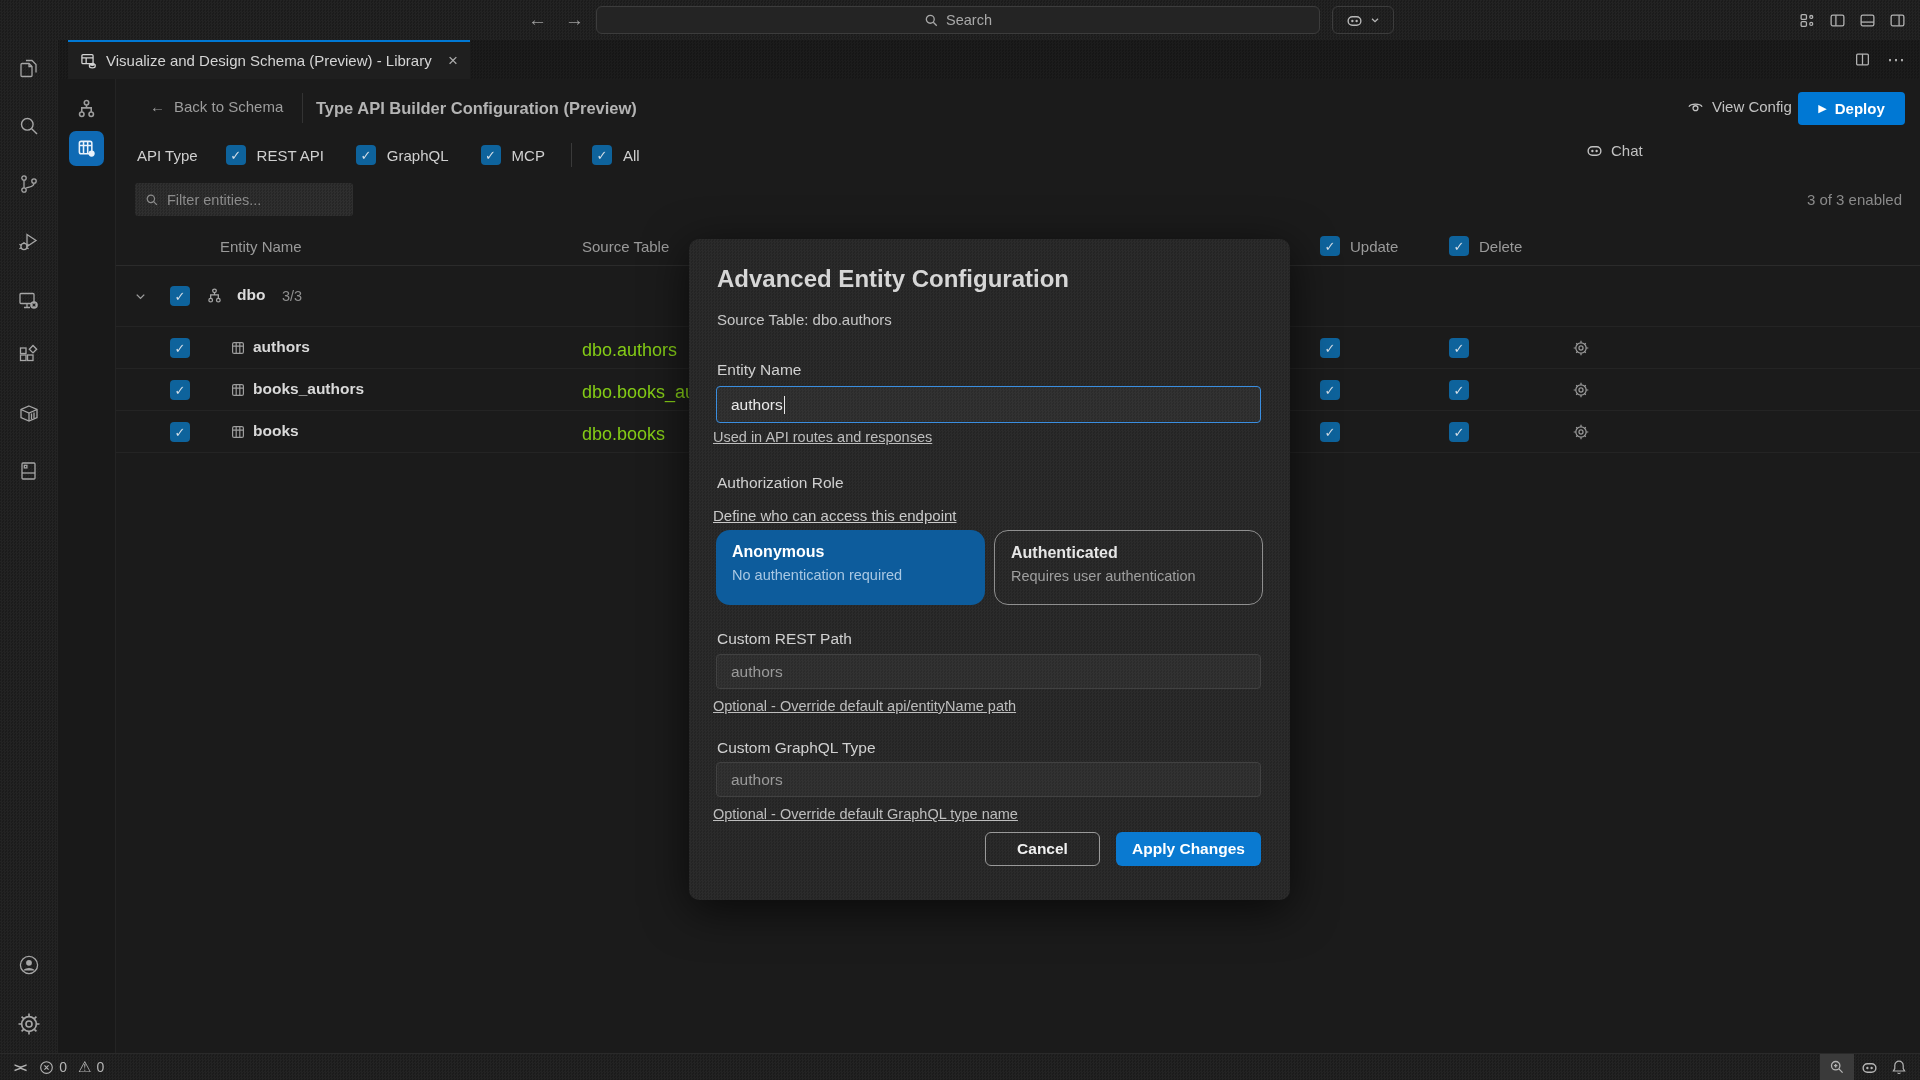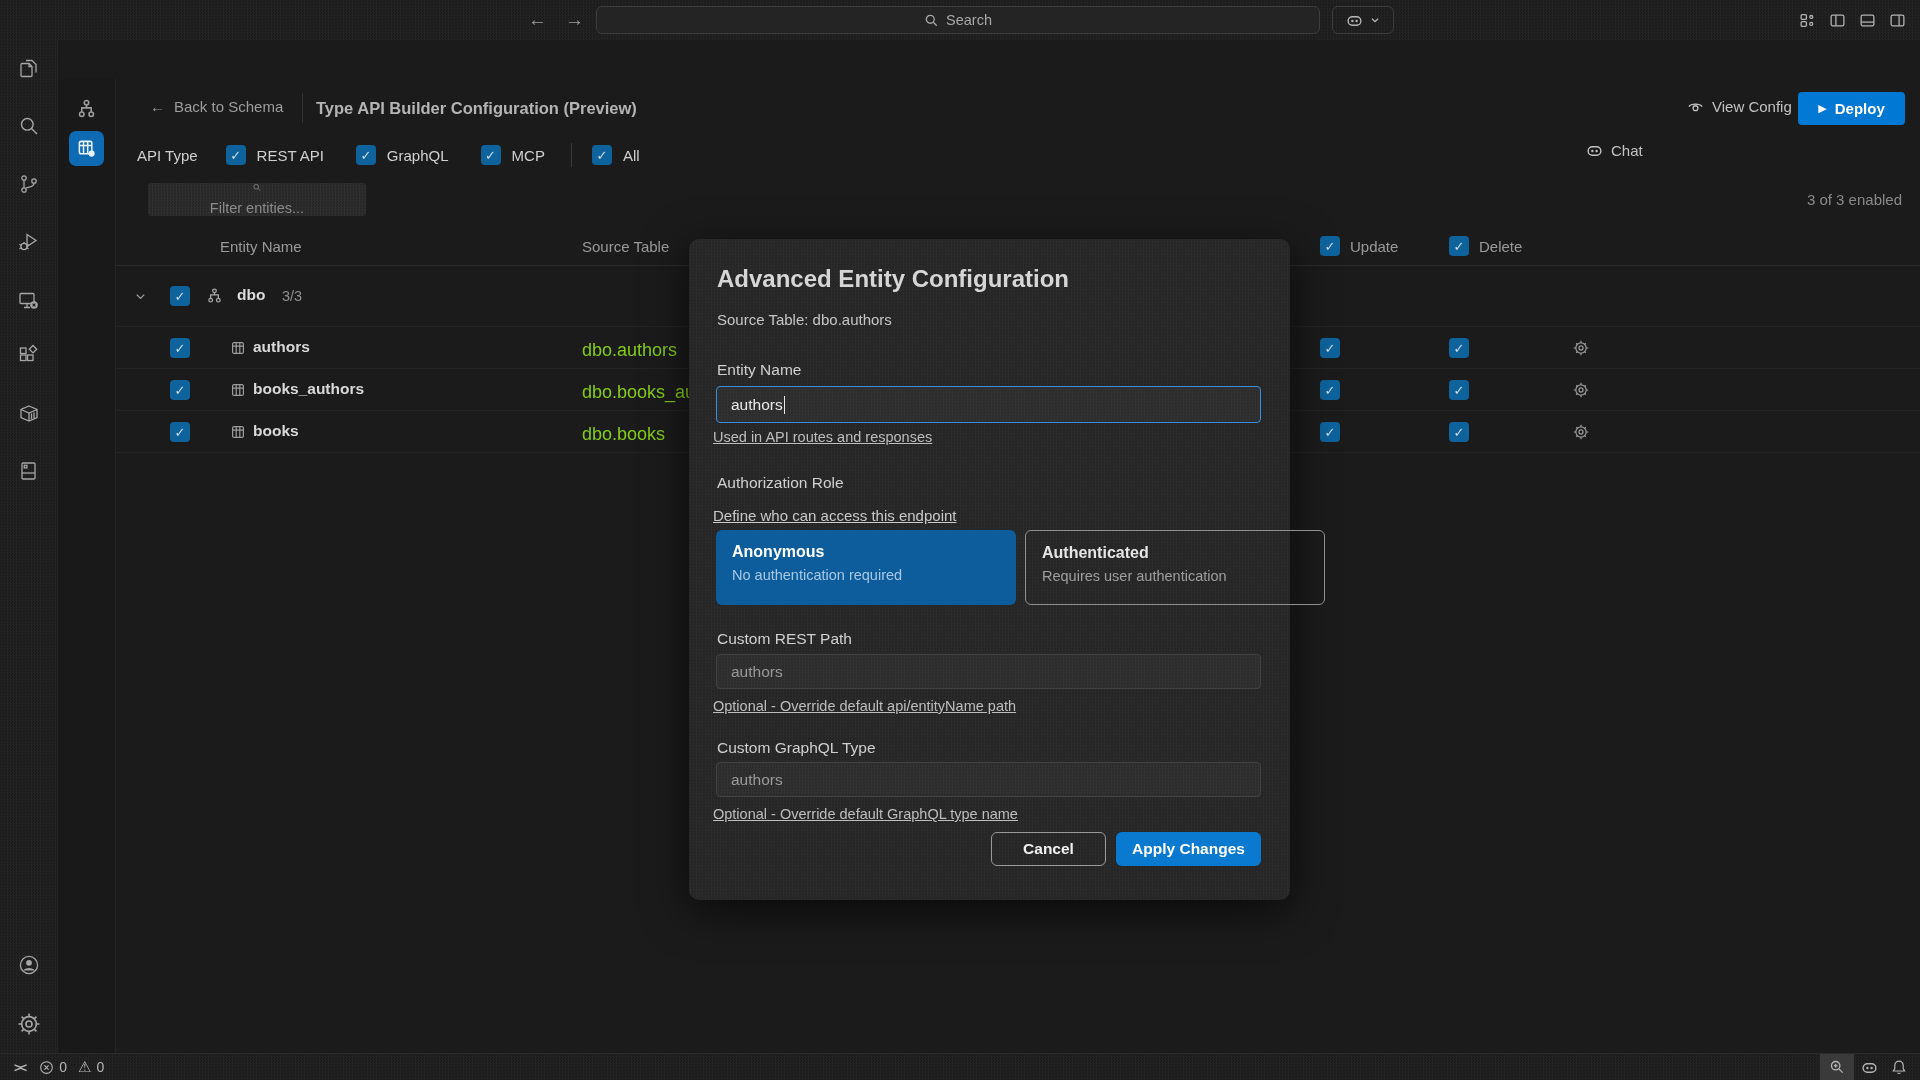--- a/index.html
+++ b/index.html
@@ -55,23 +55,23 @@
   .deploy-btn .play { font-size:11px; }
 
   .api-row { position:absolute; left:21px; top:64px; display:flex; align-items:center; font-size:15px; color:#d0d0d0; }
   .api-row .grp-label { margin-right:28px; color:#cfcfcf; }
   .cb { width:20px; height:20px; border-radius:4px; background:#0e639c; display:flex; align-items:center; justify-content:center;
     color:#d3dde6; font-size:13px; font-weight:700; flex:0 0 auto; }
   .api-item { display:flex; align-items:center; gap:11px; margin-right:32px; }
   .vbar { width:1px; height:24px; background:#3a3a3a; margin:0 20px 0 -6px; }
 
   .filter-row { position:absolute; left:19px; top:104px; right:18px; height:34px; }
-  .filter-input { position:absolute; left:13px; top:0; width:218px; height:33px; border-radius:3px; background-color:#282828;
+  .filter-input { position:absolute; left:0; top:0; width:218px; height:33px; border-radius:3px; background-color:#282828;
     background-image:repeating-conic-gradient(rgba(255,255,255,0.03) 0% 25%, rgba(0,0,0,0.05) 0% 50%); background-size:3px 3px;
-    display:flex; align-items:center; gap:8px; padding:0 10px; color:#8b8b8b; font-size:14.5px;flex-direction:column; }
+    display:flex; align-items:center; gap:8px; padding:0 10px; color:#8b8b8b; font-size:14.5px; }
   .summary { position:absolute; right:0; top:8px; color:#8a8a8a; font-size:15px; }
 
   .table { position:absolute; left:0; top:154px; right:0; }
   .thead { position:relative; height:33px; border-bottom:1px solid #2b2b2b; color:#9a9a9a; font-size:15px; }
   .thead .h-entity { position:absolute; left:104px; top:5px; }
   .thead .h-source { position:absolute; left:466px; top:5px; }
   .thead .cb { position:absolute; top:3px; }
   .thead .h-update { position:absolute; left:1234px; top:5px; }
   .thead .h-delete { position:absolute; left:1363px; top:5px; }
 
@@ -98,28 +98,28 @@
   .modal h1 { position:absolute; left:28px; top:26px; font-size:24px; font-weight:700; color:#d6d6d6; }
   .m-sub { position:absolute; left:28px; top:72px; font-size:15px; color:#c6c6c6; }
   .m-label { position:absolute; left:28px; font-size:15.5px; color:#d0d0d0; }
   .m-help { position:absolute; left:24px; font-size:14.5px; color:#bdbdbd;text-decoration:underline; }
   .inp { position:absolute; left:27px; width:545px; height:35px; border-radius:4px; background-color:#2d2d2d;
     background-image:repeating-conic-gradient(rgba(255,255,255,0.025) 0% 25%, rgba(0,0,0,0.05) 0% 50%); background-size:3px 3px;
     border:1px solid #414141; display:flex; align-items:center; padding:0 14px; font-size:15.5px; color:#9a9a9a; }
   .inp.focus { border:1.5px solid #3a8ee0; height:37px; color:#e8e8e8; }
   .caret { display:inline-block; width:1.5px; height:18px; background:#e8e8e8; margin-left:1px; vertical-align:-3px; }
   .cards { position:absolute; left:27px; top:291px; display:flex; gap:9px; }
-  .card { width:300px; height:75px; border-radius:6px; padding:13px 16px; }
+  .card { width:269px; height:75px; border-radius:14px; padding:13px 16px; }
   .card .c-title { font-size:16px; font-weight:700; }
   .card .c-desc { font-size:14.5px; margin-top:6px; }
   .card.sel { background:#0d5c9c; }
   .card.sel .c-title { color:#ffffff; } .card.sel .c-desc { color:#a9c8e3; }
   .card.unsel { border:1px solid #8f8f8f; }
   .card.unsel .c-title { color:#e6e6e6; } .card.unsel .c-desc { color:#9f9f9f; }
-  .m-btns { position:absolute; right:29px; top:593px; display:flex; gap:10px; }
+  .m-btns { position:absolute; right:29px; top:593px; display:flex; gap:16px; }
   .btn-cancel { width:115px; height:34px; border:1px solid #9a9a9a; border-radius:6px; background:transparent;
     display:flex; align-items:center; justify-content:center; color:#f0f0f0; font-size:15.5px; font-weight:700; }
   .btn-apply { width:145px; height:34px; border-radius:6px; background:#0a7ad1; display:flex; align-items:center;
     justify-content:center; color:#fff; font-size:15.5px; font-weight:700; }
 
   
   .statusbar { position:absolute; left:0; top:1053px; width:1920px; height:27px; z-index:30; border-top:1px solid #2a2a2a;
     display:flex; align-items:center; color:#b5b5b5; font-size:14px; }
   .sb-left { display:flex; align-items:center; gap:14px; padding-left:14px; }
   .sb-item { display:flex; align-items:center; gap:5px; }
@@ -170,20 +170,39 @@
           <rect x="2" y="3" width="12" height="10" rx="1.5"></rect>
           <path d="M2 9.5h12"></path>
         </svg>
       <svg width="17" height="17" viewBox="0 0 16 16" fill="none" stroke="currentColor" stroke-width="1.2">
           <rect x="2" y="3" width="12" height="10" rx="1.5"></rect>
           <path d="M9.5 3v10"></path>
         </svg>
     </div>
   </div>
 
+  <div class="tabbar">
+    <div class="tab">
+      <svg width="17" height="17" viewBox="0 0 16 16" fill="none" stroke="#d4d4d4" stroke-width="1.2">
+          <rect x="1.8" y="2.5" width="10.5" height="8.5" rx="1"></rect>
+          <path d="M1.8 5.6h10.5M5.8 5.6v5.4"></path>
+          <ellipse cx="11.6" cy="11.6" rx="2.7" ry="1.5" fill="#d4d4d4" stroke="none"></ellipse>
+          <path d="M8.9 11.6v1.9c0 .8 1.2 1.5 2.7 1.5s2.7-.7 2.7-1.5v-1.9" stroke="#d4d4d4"></path>
+        </svg>
+      <span>Visualize and Design Schema (Preview) - Library</span>
+      <span class="close">×</span>
+    </div>
+    <div class="tab-actions">
+      <svg width="17" height="17" viewBox="0 0 16 16" fill="none" stroke="#b3b3b3" stroke-width="1.2">
+          <rect x="2.5" y="3" width="11" height="10" rx="1"></rect>
+          <path d="M8 3v10"></path>
+        </svg>
+      <span class="dots">⋯</span>
+    </div>
+  </div>
 
   <div class="activitybar noise">
     <div class="ab-icon" style="top:17px">
       <svg width="24" height="24" viewBox="0 0 24 24" fill="none" stroke="currentColor" stroke-width="1.3">
           <path d="M9 3.5h6l4 4v8"></path>
           <path d="M5 6.5h7l3 3v9a1 1 0 0 1-1 1H5a1 1 0 0 1-1-1v-11a1 1 0 0 1 1-1z"></path>
           <path d="M12 6.5v3h3"></path>
         </svg>
     </div>
     <div class="ab-icon" style="top:74px">

